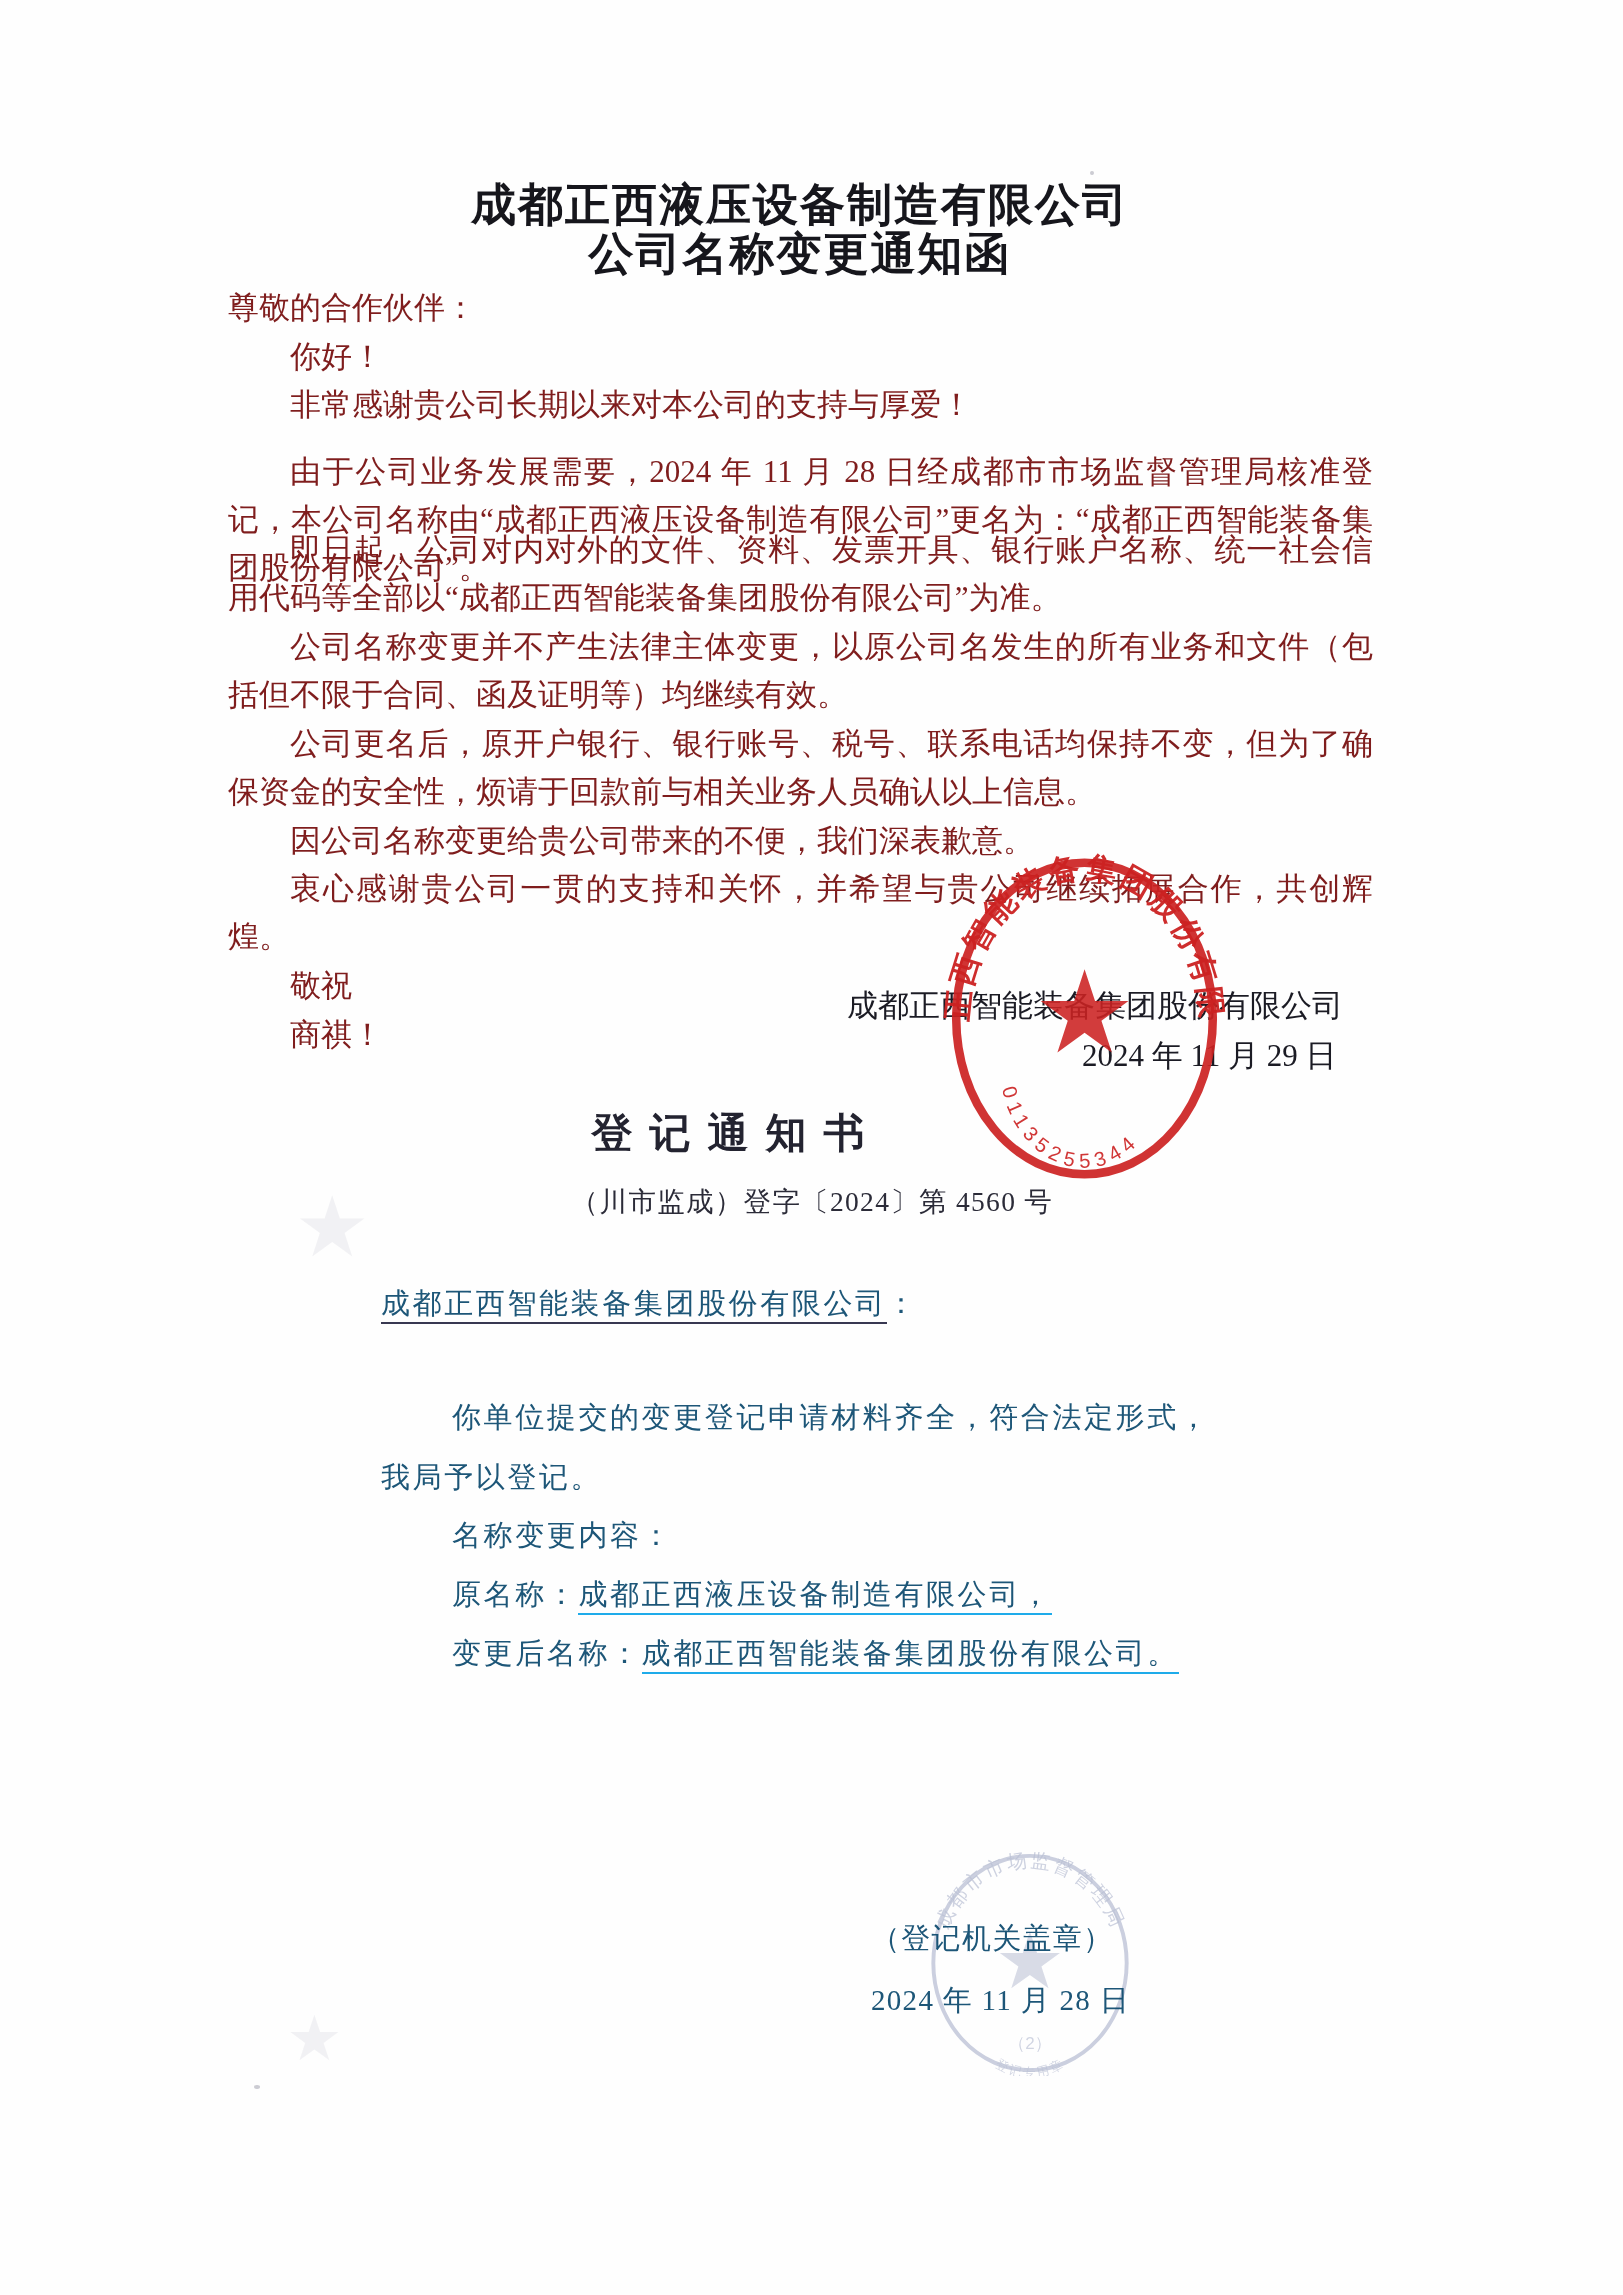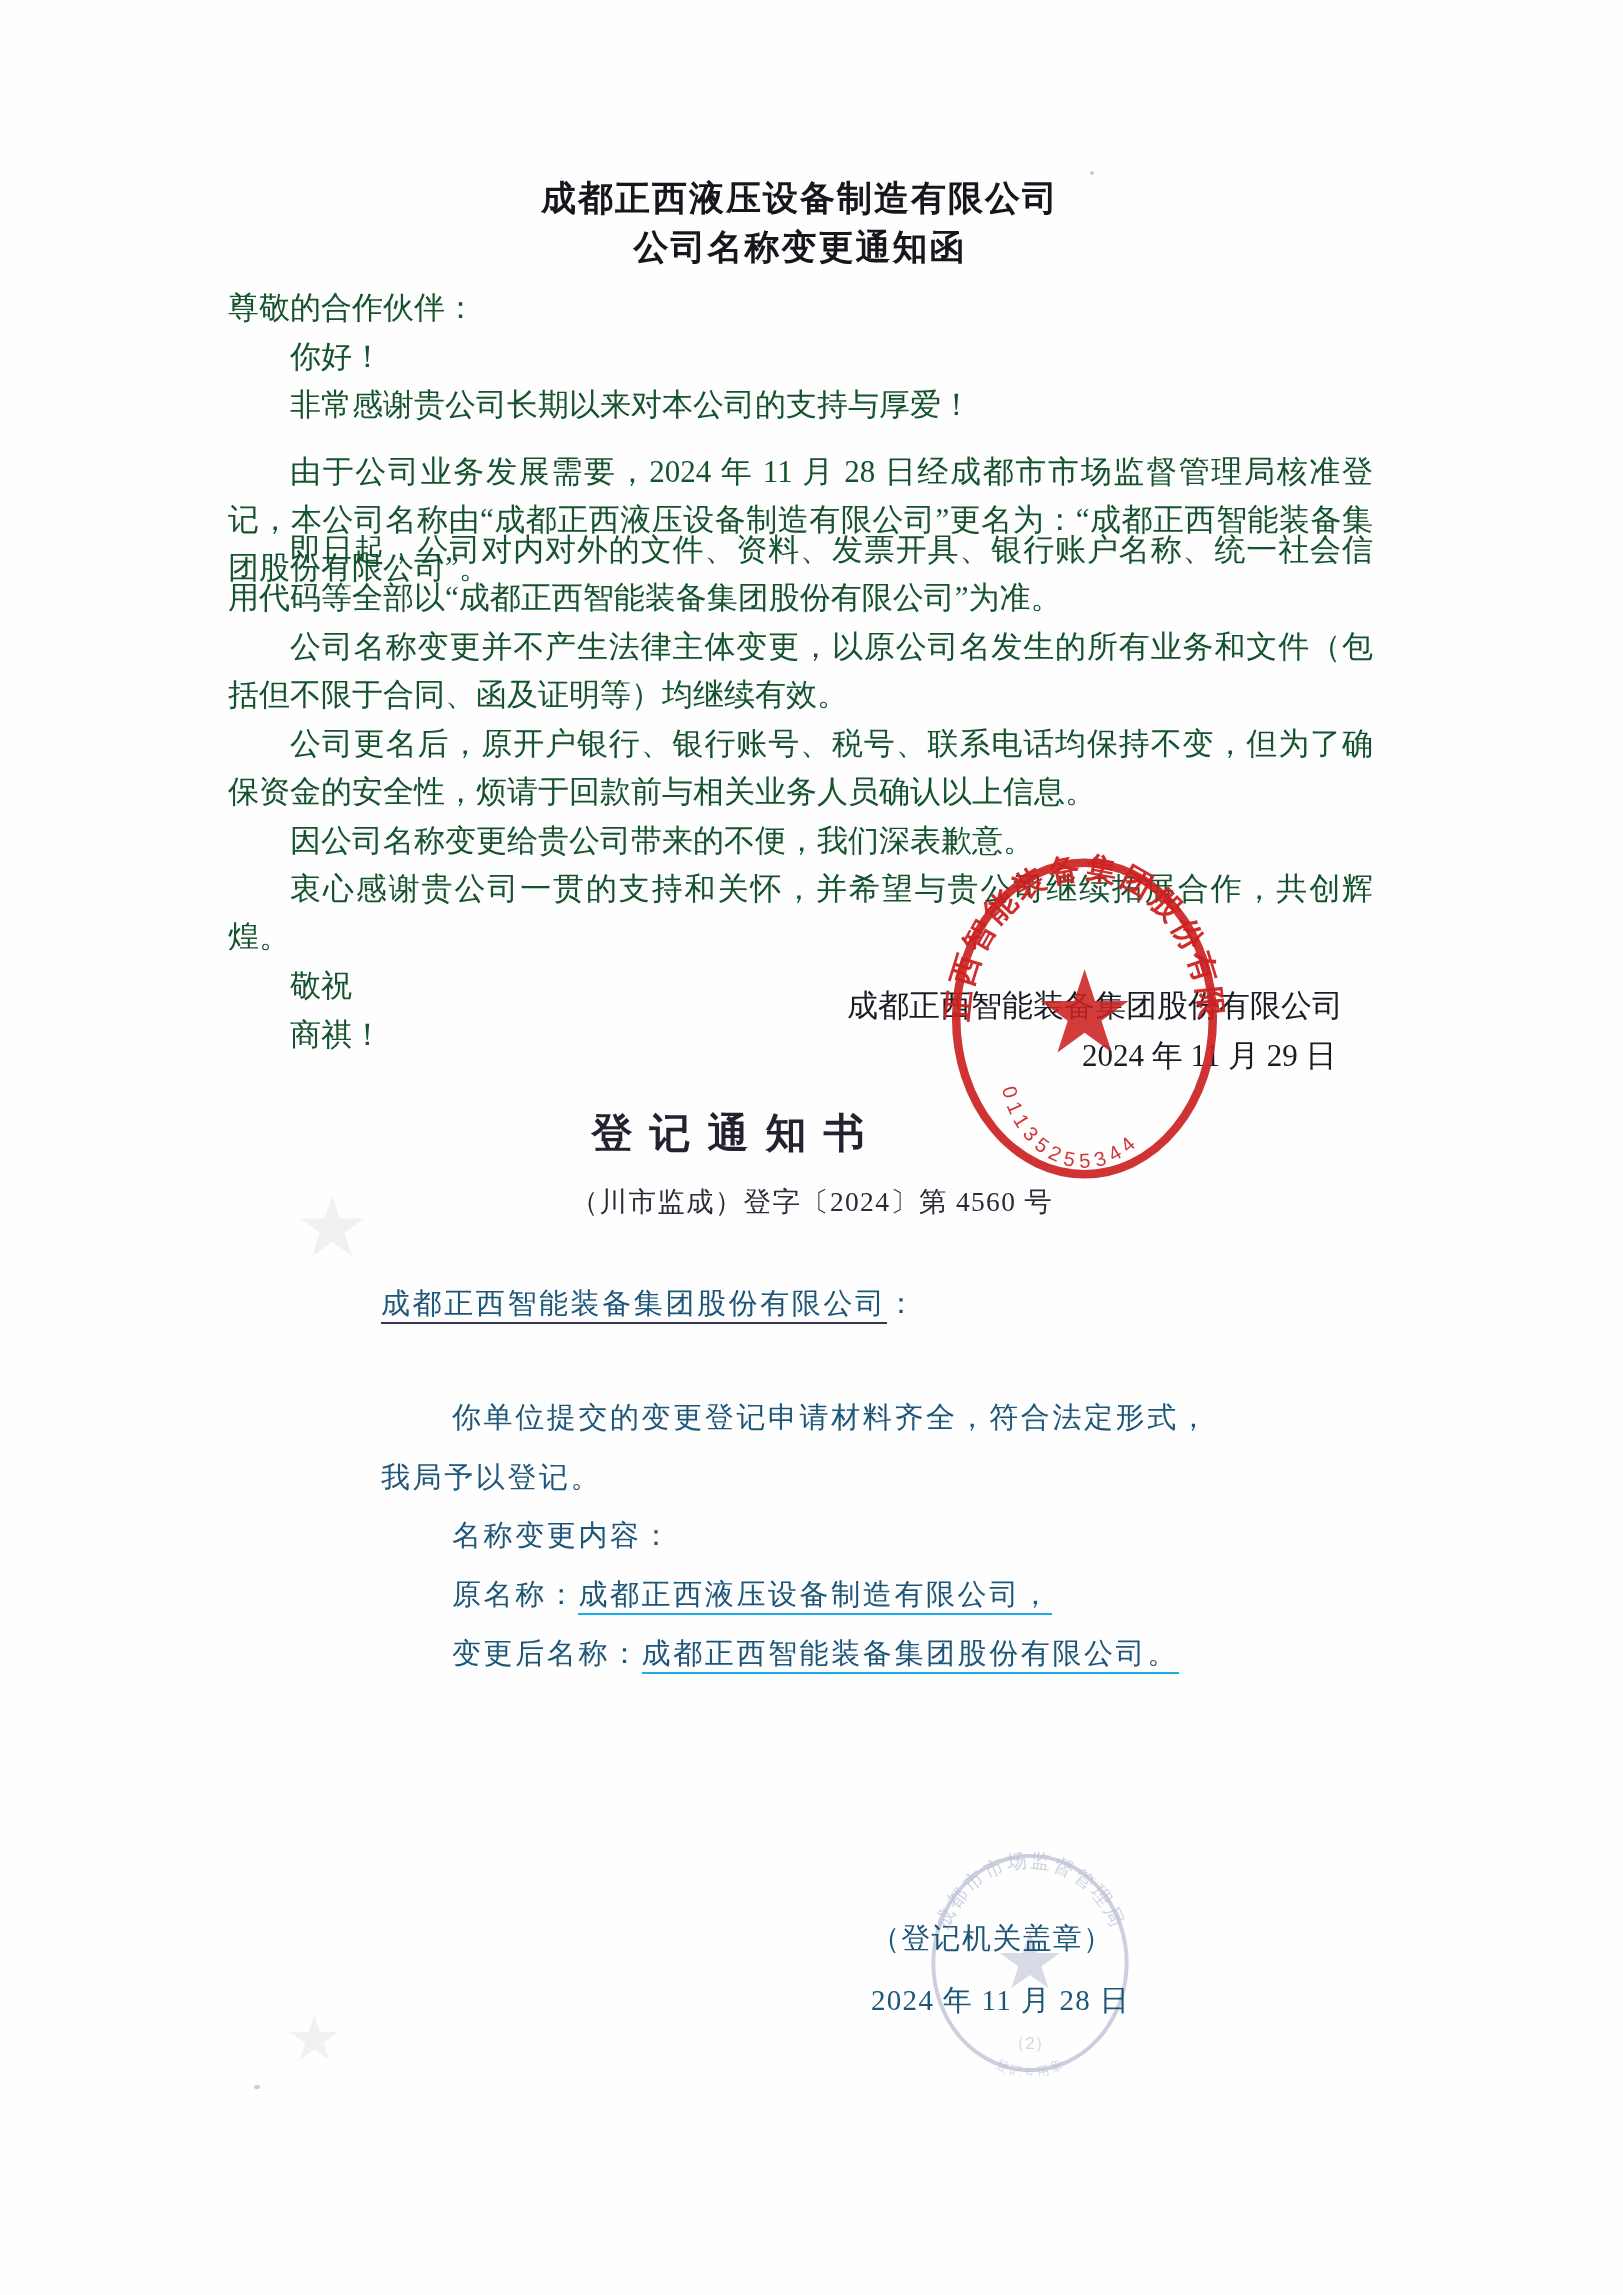--- a/index.html
+++ b/index.html
@@ -18,35 +18,35 @@
     overflow: hidden;
   }
 
   
   .letter-title {
     position: absolute;
     left: 0;
     width: 1600px;
     text-align: center;
     font-weight: bold;
-    font-size: 35px;
+    font-size: 45px;
     letter-spacing: 2px;
     color: #16161c;
     font-family: "Liberation Sans", "DejaVu Sans", sans-serif;
   }
   #letter-title-1 { top: 175px; }
   #letter-title-2 { top: 224px; }
 
   .letter-body {
     position: absolute;
     left: 228px;
     width: 1145px;
     font-size: 31px;
     line-height: 48px;
-    color: #14532d;
+    color: #7f1d1d;
     text-align: justify;
     text-justify: inter-ideograph;
     font-family: "Liberation Serif", "DejaVu Serif", serif;
   }
   .letter-body.indent { text-indent: 2em; }
 
   .sig-block {
     position: absolute;
     right: 281px;
     text-align: left;

